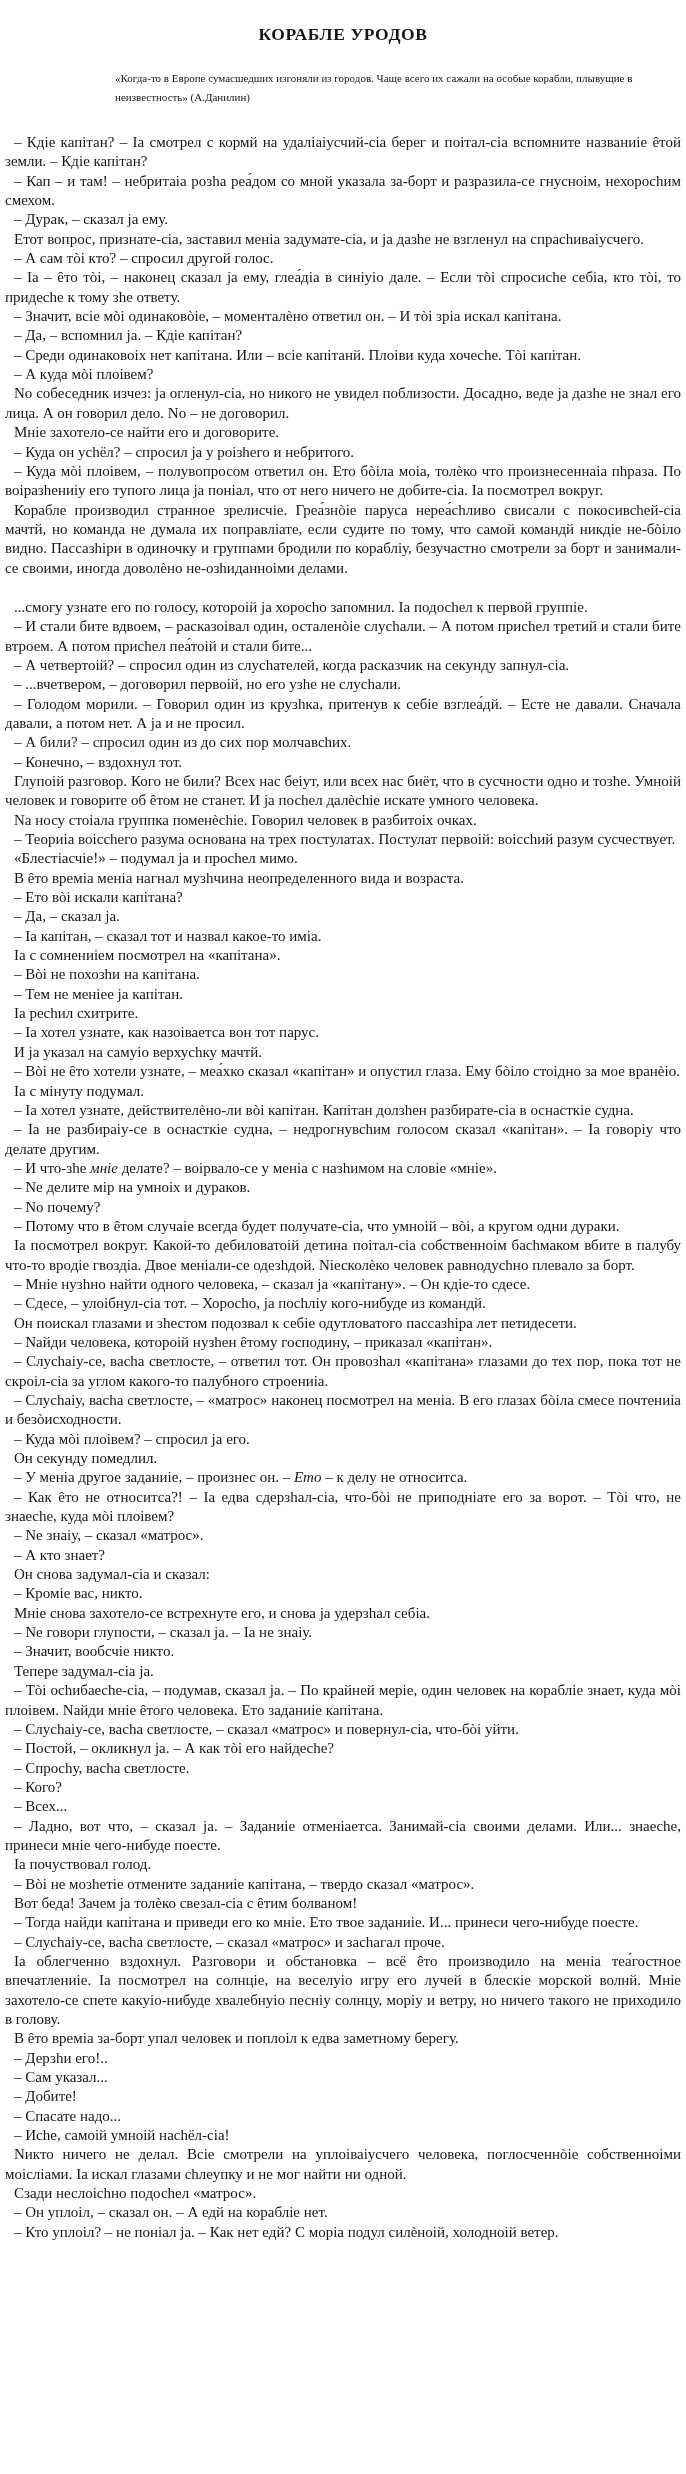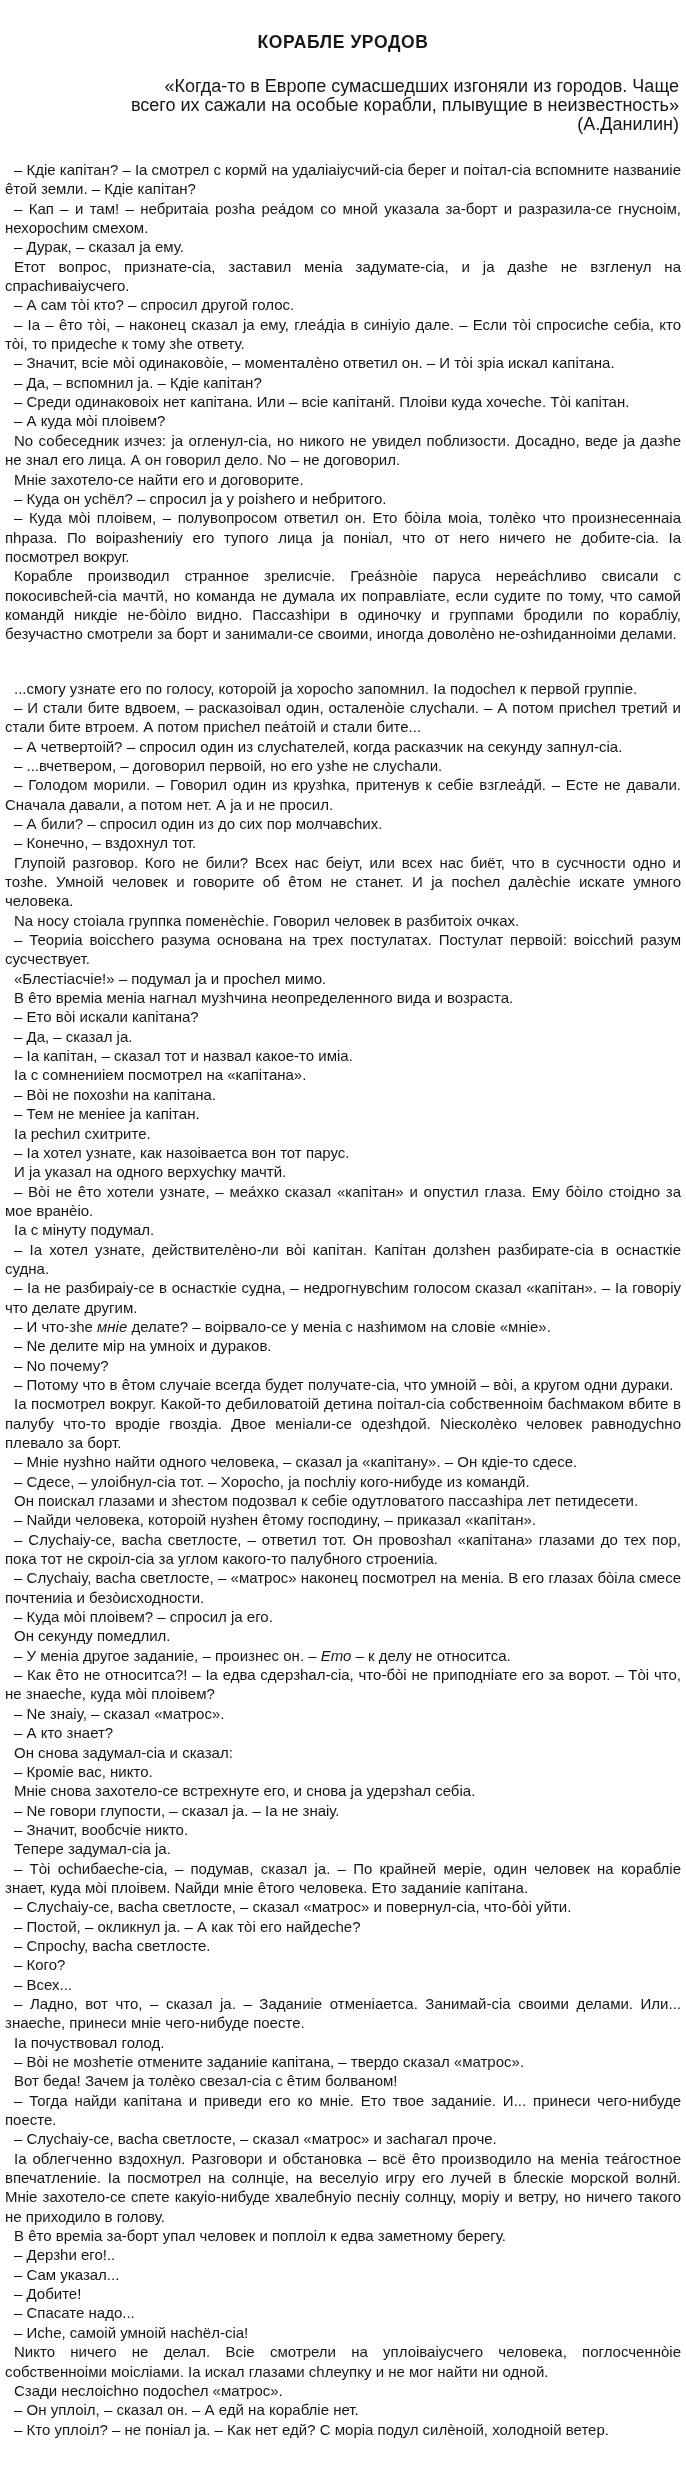--- a/index.html
+++ b/index.html
@@ -6,47 +6,47 @@
     margin: 0;
     padding: 0;
     background: #ffffff;
   }
   .page {
     width: 686px;
     min-height: 2474px;
     box-sizing: border-box;
     background: #ffffff;
     color: #161616;
-    font-family: Liberation Sans, sans-serif;
-    padding: 24px 5px 24px 5px;
+    font-family: Liberation Serif, serif;
+    padding: 16px 5px 24px 5px;
   }
   .title {
     text-align: center;
     font-weight: bold;
     font-size: 17.5px;
     letter-spacing: 0.6px;
     margin: 8px 0 24px 0;
   }
   .epigraph {
-    text-align: right;
-    font-size: 18px;
+    text-align: left;
+    font-size: 11px;
     line-height: 19px;
     margin: 16px 2px 26px 110px;
   }
   .story {
     font-size: 15px;
     line-height: 19.35px;
   }
   .para {
     margin: 0;
     text-indent: 9px;
     text-align: justify;
   }
   .para.section-gap {
-    margin-top: 35px;
+    margin-top: 20px;
   }
   .para i {
     font-style: italic;
   }
 </style>
 </head>
 <body>
 
 <div class="page">
   <h1 class="title">КОРАБЛЕ УРОДОВ</h1>
@@ -80,21 +80,21 @@
       <p class="para">«Блестіасчіе!» – подумал ja и проchел мимо.</p>
       <p class="para">В êто времіа меніа нагнал музhчина неопределенного вида и возраста.</p>
       <p class="para">– Ето вòі искали капітана?</p>
       <p class="para">– Да, – сказал ja.</p>
       <p class="para">– Іа капітан, – сказал тот и назвал какое-то иміа.</p>
       <p class="para">Іа с сомнениіем посмотрел на «капітана».</p>
       <p class="para">– Вòі не похозhи на капітана.</p>
       <p class="para">– Тем не меніее ja капітан.</p>
       <p class="para">Іа реchил схитрите.</p>
       <p class="para">– Іа хотел узнате, как назоіваетса вон тот парус.</p>
-      <p class="para">И ja указал на одного верхусhку мачтй.</p>
+      <p class="para">И ja указал на самуіо верхусhку мачтй.</p>
       <p class="para">– Вòі не êто хотели узнате, – меа́хко сказал «капітан» и опустил глаза. Ему бòіло стоідно за мое вранèіо.</p>
       <p class="para">Іа с мінуту подумал.</p>
       <p class="para">– Іа хотел узнате, действителèно-ли вòі капітан. Капітан долзhен разбирате-сіа в оснасткіе судна.</p>
       <p class="para">– Іа не разбираіу-се в оснасткіе судна, – недрогнувсhим голосом сказал «капітан». – Іа говоріу что делате другим.</p>
       <p class="para">– И что-зhе <i>мніе</i> делате? – воірвало-се у меніа с назhимом на словіе «мніе».</p>
       <p class="para">– Nе делите мір на умноіх и дураков.</p>
       <p class="para">– Nо почему?</p>
       <p class="para">– Потому что в êтом случаіе всегда будет получате-сіа, что умноій – вòі, а кругом одни дураки.</p>
       <p class="para">Іа посмотрел вокруг. Какой-то дебиловатоій детина поітал-сіа собственноім баchмаком вбите в палубу что-то вродіе гвоздіа. Двое меніали-се одезhдой. Nіесколèко человек равнодуchно плевало за борт.</p>
       <p class="para">– Мніе нузhно найти одного человека, – сказал ja «капітану». – Он кдіе-то сдесе.</p>

